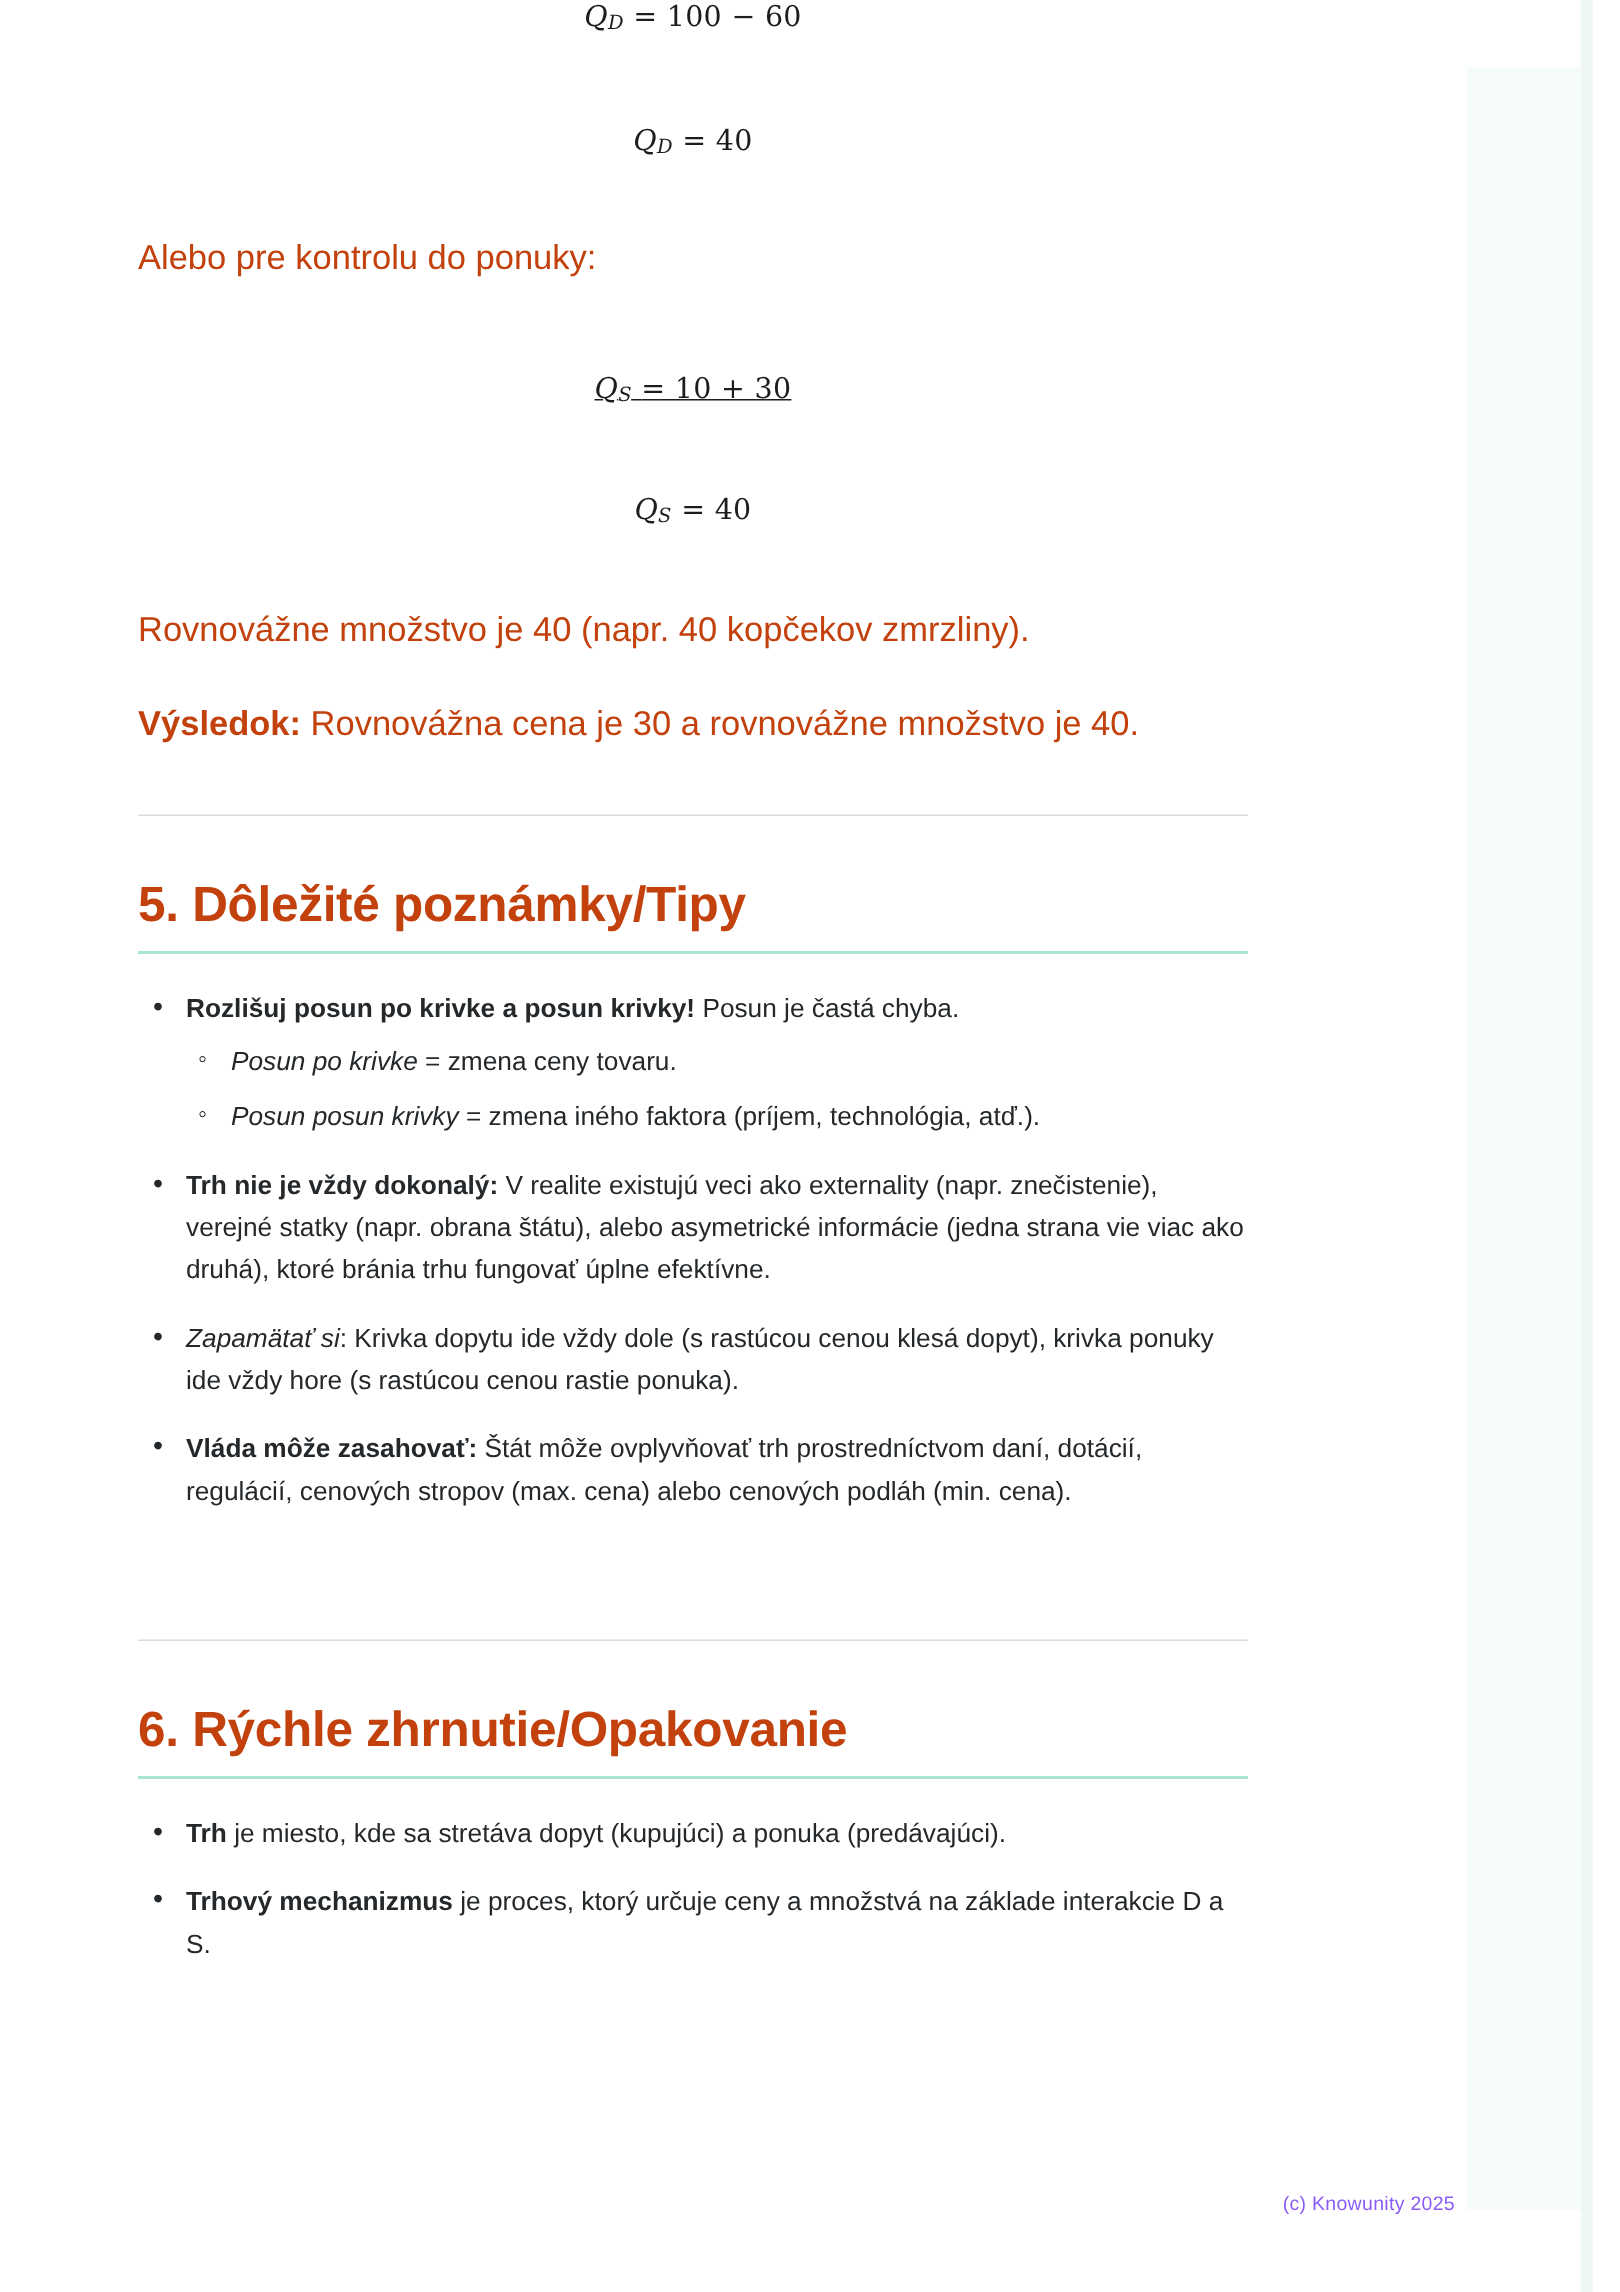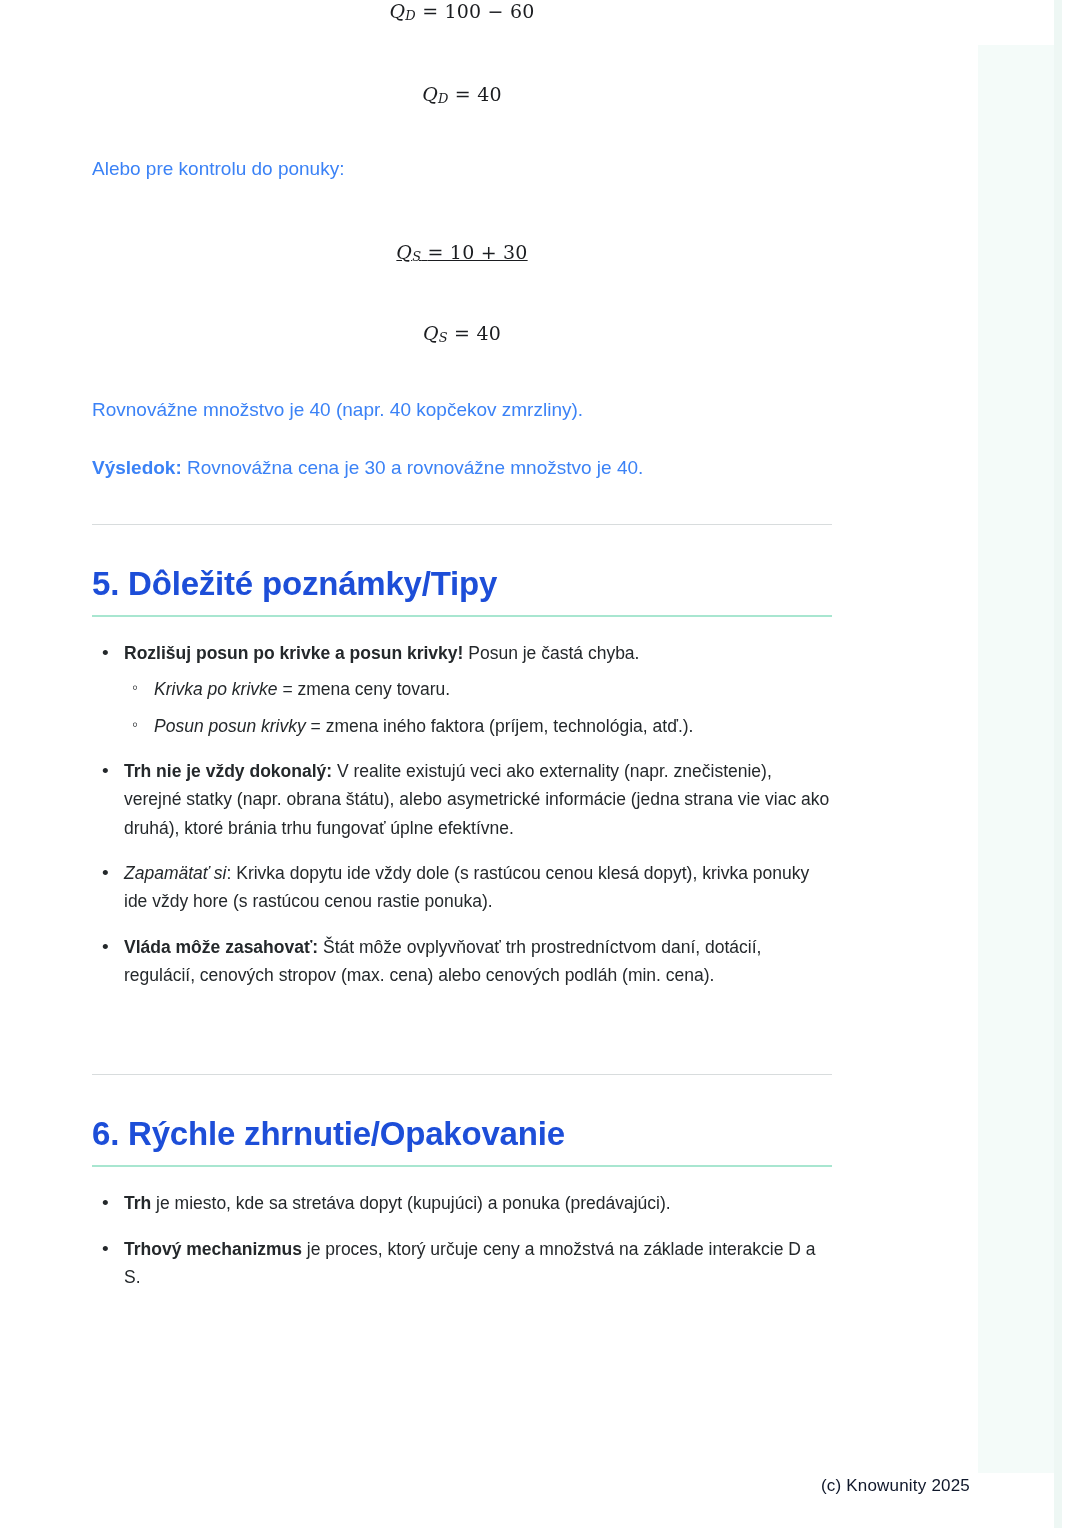--- a/index.html
+++ b/index.html
@@ -56,38 +56,38 @@
   .math .sub {
     font-size: 13px;
     font-style: italic;
     vertical-align: -2px;
   }
   .m1 { }
   .m2 { margin-top: 60px; }
   .m3 { margin-top: 58px; text-decoration: underline; }
   .m4 { margin-top: 58px; }
   .para {
-    font-size: 19px;
+    font-size: 23px;
     line-height: 1.55;
-    color: #3b82f6;
+    color: #c2410c;
   }
   .p-alebo { margin-top: 48px; }
   .p-rovnovazne { margin-top: 50px; }
   .p-vysledok { margin-top: 28px; }
   .bold { font-weight: bold; }
   .ital { font-style: italic; }
   hr.sep {
     border: none;
     border-top: 1px solid #d8dcdd;
     margin: 42px 0 0 0;
     width: 740px;
   }
   h2.section {
     font-size: 33px;
-    color: #1d4ed8;
+    color: #c2410c;
     font-weight: bold;
     margin: 40px 0 0 0;
     letter-spacing: -0.2px;
   }
   .section-rule {
     border: none;
     border-top: 2px solid #a8e6d0;
     margin: 12px 0 0 0;
     width: 740px;
   }
@@ -128,23 +128,23 @@
     content: "◦";
     position: absolute;
     left: 8px;
     top: -1px;
     font-size: 17px;
     color: #24282b;
   }
   .watermark {
     position: absolute;
     right: 110px;
-    bottom: 32px;
-    font-size: 17px;
-    color: #0f172a;
+    bottom: 52px;
+    font-size: 13px;
+    color: #8b5cf6;
     letter-spacing: .2px;
   }
   .spacer-lg { height: 26px; }
 </style>
 </head>
 <body>
 
 <div class="page">
 
   <div class="edge-strip-a"></div>
@@ -180,21 +180,21 @@
 
     <hr class="sep">
 
     <h2 class="section">5. Dôležité poznámky/Tipy</h2>
     <hr class="section-rule">
 
     <ul class="bullets">
       <li>
         <span class="bold">Rozlišuj posun po krivke a posun krivky!</span><span> Posun je častá chyba.</span>
         <ul class="sub">
-          <li><span class="ital">Krivka po krivke</span><span> = zmena ceny tovaru.</span></li>
+          <li><span class="ital">Posun po krivke</span><span> = zmena ceny tovaru.</span></li>
           <li><span class="ital">Posun posun krivky</span><span> = zmena iného faktora (príjem, technológia, atď.).</span></li>
         </ul>
       </li>
       <li>
         <span class="bold">Trh nie je vždy dokonalý:</span><span> V realite existujú veci ako externality (napr. znečistenie), verejné statky (napr. obrana štátu), alebo asymetrické informácie (jedna strana vie viac ako druhá), ktoré bránia trhu fungovať úplne efektívne.</span>
       </li>
       <li>
         <span class="ital">Zapamätať si</span><span>: Krivka dopytu ide vždy dole (s rastúcou cenou klesá dopyt), krivka ponuky ide vždy hore (s rastúcou cenou rastie ponuka).</span>
       </li>
       <li>

